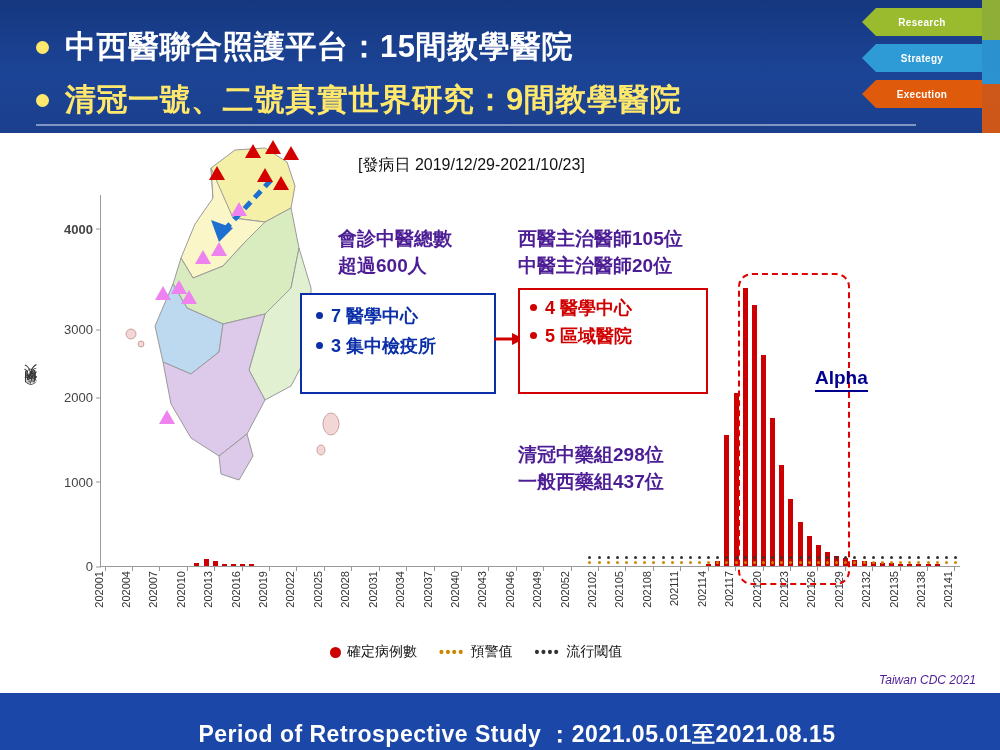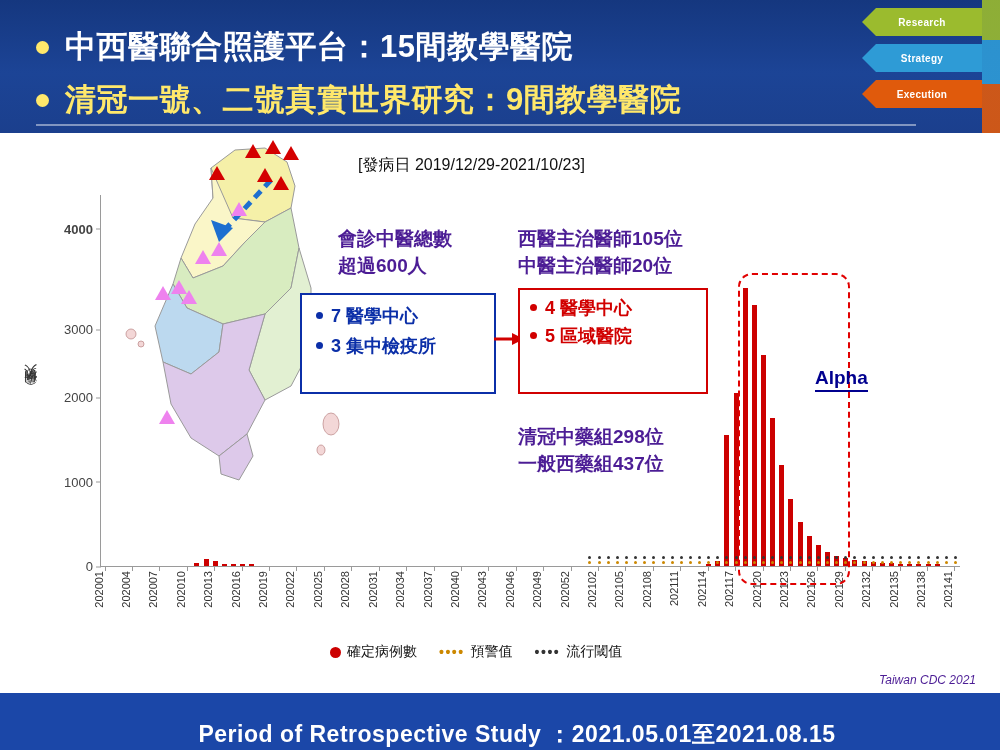--- a/index.html
+++ b/index.html
@@ -134,21 +134,21 @@
   .tri-red  { border-bottom:14px solid #d40000; }
   .tri-pink { border-bottom:14px solid #ee82ee; }
   
   .callout { position:absolute; white-space:nowrap; }
   #date-note {
     left:358px; top:22px; font-size:16px; color:#111;
   }
   .blk { font-size:19px; font-weight:bold; color:#4c1d95; line-height:27px; }
   #tcm-total { left:338px; top:92px; }
   #doctors   { left:518px; top:92px; }
-  #groups    { left:518px; top:290px; }
+  #groups    { left:518px; top:308px; }
   #box-blue {
     position:absolute; left:300px; top:160px; width:196px; height:101px;
     border:2.5px solid #0b2fa8; box-sizing:border-box; background:#ffffff;
     padding:6px 0 0 14px;
   }
   #box-blue .line { font-size:18px; font-weight:bold; color:#0b2fa8; line-height:30px; }
   #box-red {
     position:absolute; left:518px; top:155px; width:190px; height:106px;
     border:2.5px solid #d10000; box-sizing:border-box; background:#ffffff;
     padding:4px 0 0 10px;

